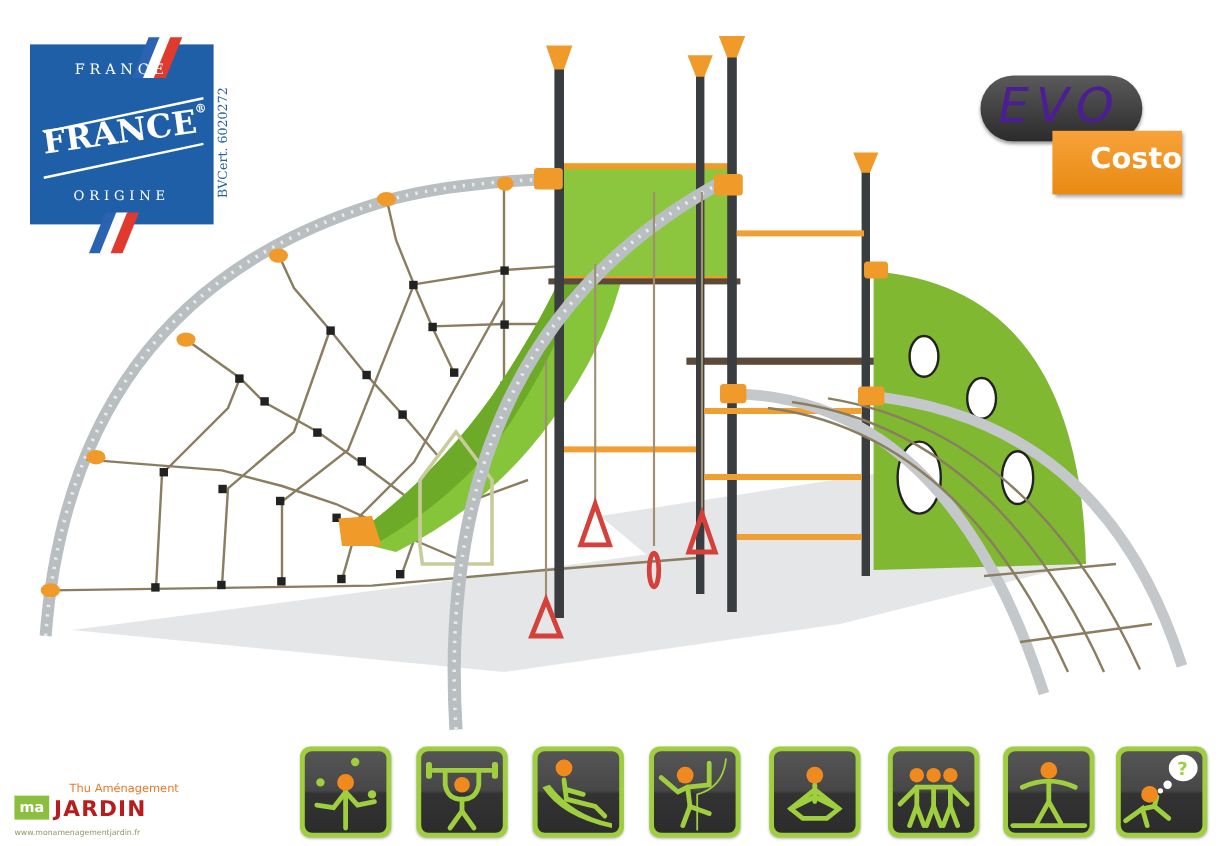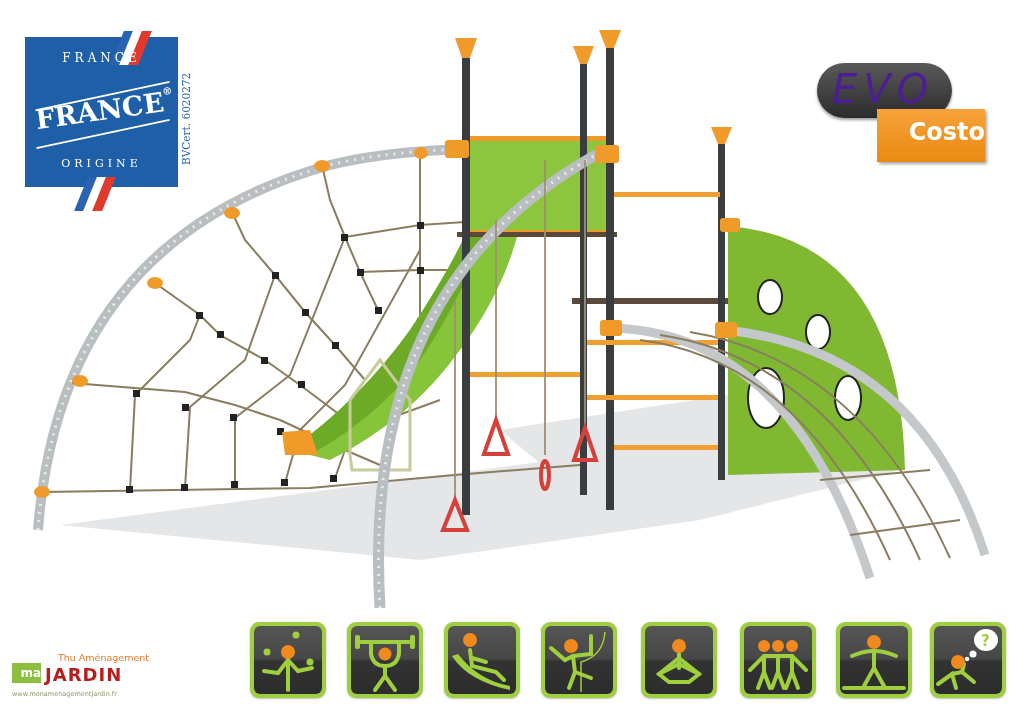--- a/index.html
+++ b/index.html
@@ -12,21 +12,21 @@
   #france-logo .france { position:absolute; left:10px; top:58px; width:133px; text-align:center; color:#fff; font-family:"DejaVu Serif", serif; font-size:27px; font-weight:bold; transform:rotate(-8deg); }
   #france-logo .line { position:absolute; left:10px; width:136px; height:2px; background:#fff; transform:rotate(-12deg); }
   #france-logo .garantie { position:absolute; left:0; top:120px; width:153px; text-align:center; color:#fff; font-family:"DejaVu Serif", serif; font-size:11px; letter-spacing:4px; }
   #bvcert { left:180px; top:165px; transform:rotate(-90deg); transform-origin:left top; color:#2a5fa0; font-family:"DejaVu Serif", serif; font-size:10.5px; white-space:nowrap; }
   
   #evo-badge { left:817px; top:63px; width:135px; height:55px; border-radius:28px; background:linear-gradient(#5a5a5a,#2b2b2b); box-shadow:0 2px 3px rgba(0,0,0,.4); }
   #evo-text { left:832px; top:66px; color:#4c1d95; font-size:40px; font-style:italic; letter-spacing:6px; font-family:"DejaVu Sans", sans-serif; font-weight:normal; }
   #costo-box { left:877px; top:109px; width:108px; height:53px; background:linear-gradient(#f7a23a,#e98a12); box-shadow:2px 2px 3px rgba(0,0,0,.35); }
   #costo-text { left:877px; top:118px; width:108px; text-align:right; color:#fff; font-size:24px; font-weight:bold; font-family:"DejaVu Sans", sans-serif; }
   
-  #mj-box { left:12px; top:663px; width:29px; height:20px; background:#8cbf3f; color:#fff; font-size:12px; font-weight:bold; line-height:20px; text-align:right; }
+  #mj-box { left:12px; top:663px; width:29px; height:20px; background:#8cbf3f; color:#fff; font-size:12px; font-weight:bold; line-height:20px; text-align:center; }
   #mj-top { left:58px; top:652px; color:#e87a2a; font-size:9.5px; }
   #mj-jardin { left:45px; top:664px; color:#b91c1c; font-size:18px; font-weight:bold; letter-spacing:1px; }
   #mj-url { left:12px; top:690px; color:#8a9a6a; font-size:6.5px; }
   
   .icon-tile { position:absolute; top:622px; width:76px; height:76px; border-radius:9px; background:#9fcf3e; box-shadow:0 1px 2px rgba(0,0,0,.25); }
   .icon-tile .inner { position:absolute; left:4px; top:4px; width:68px; height:68px; border-radius:6px; background:linear-gradient(#555555 0%,#474747 48%,#333333 52%,#2c2c2c 100%); overflow:hidden; }
   .icon-tile svg { position:absolute; left:0; top:0; }
 </style>
 </head>
 <body>

